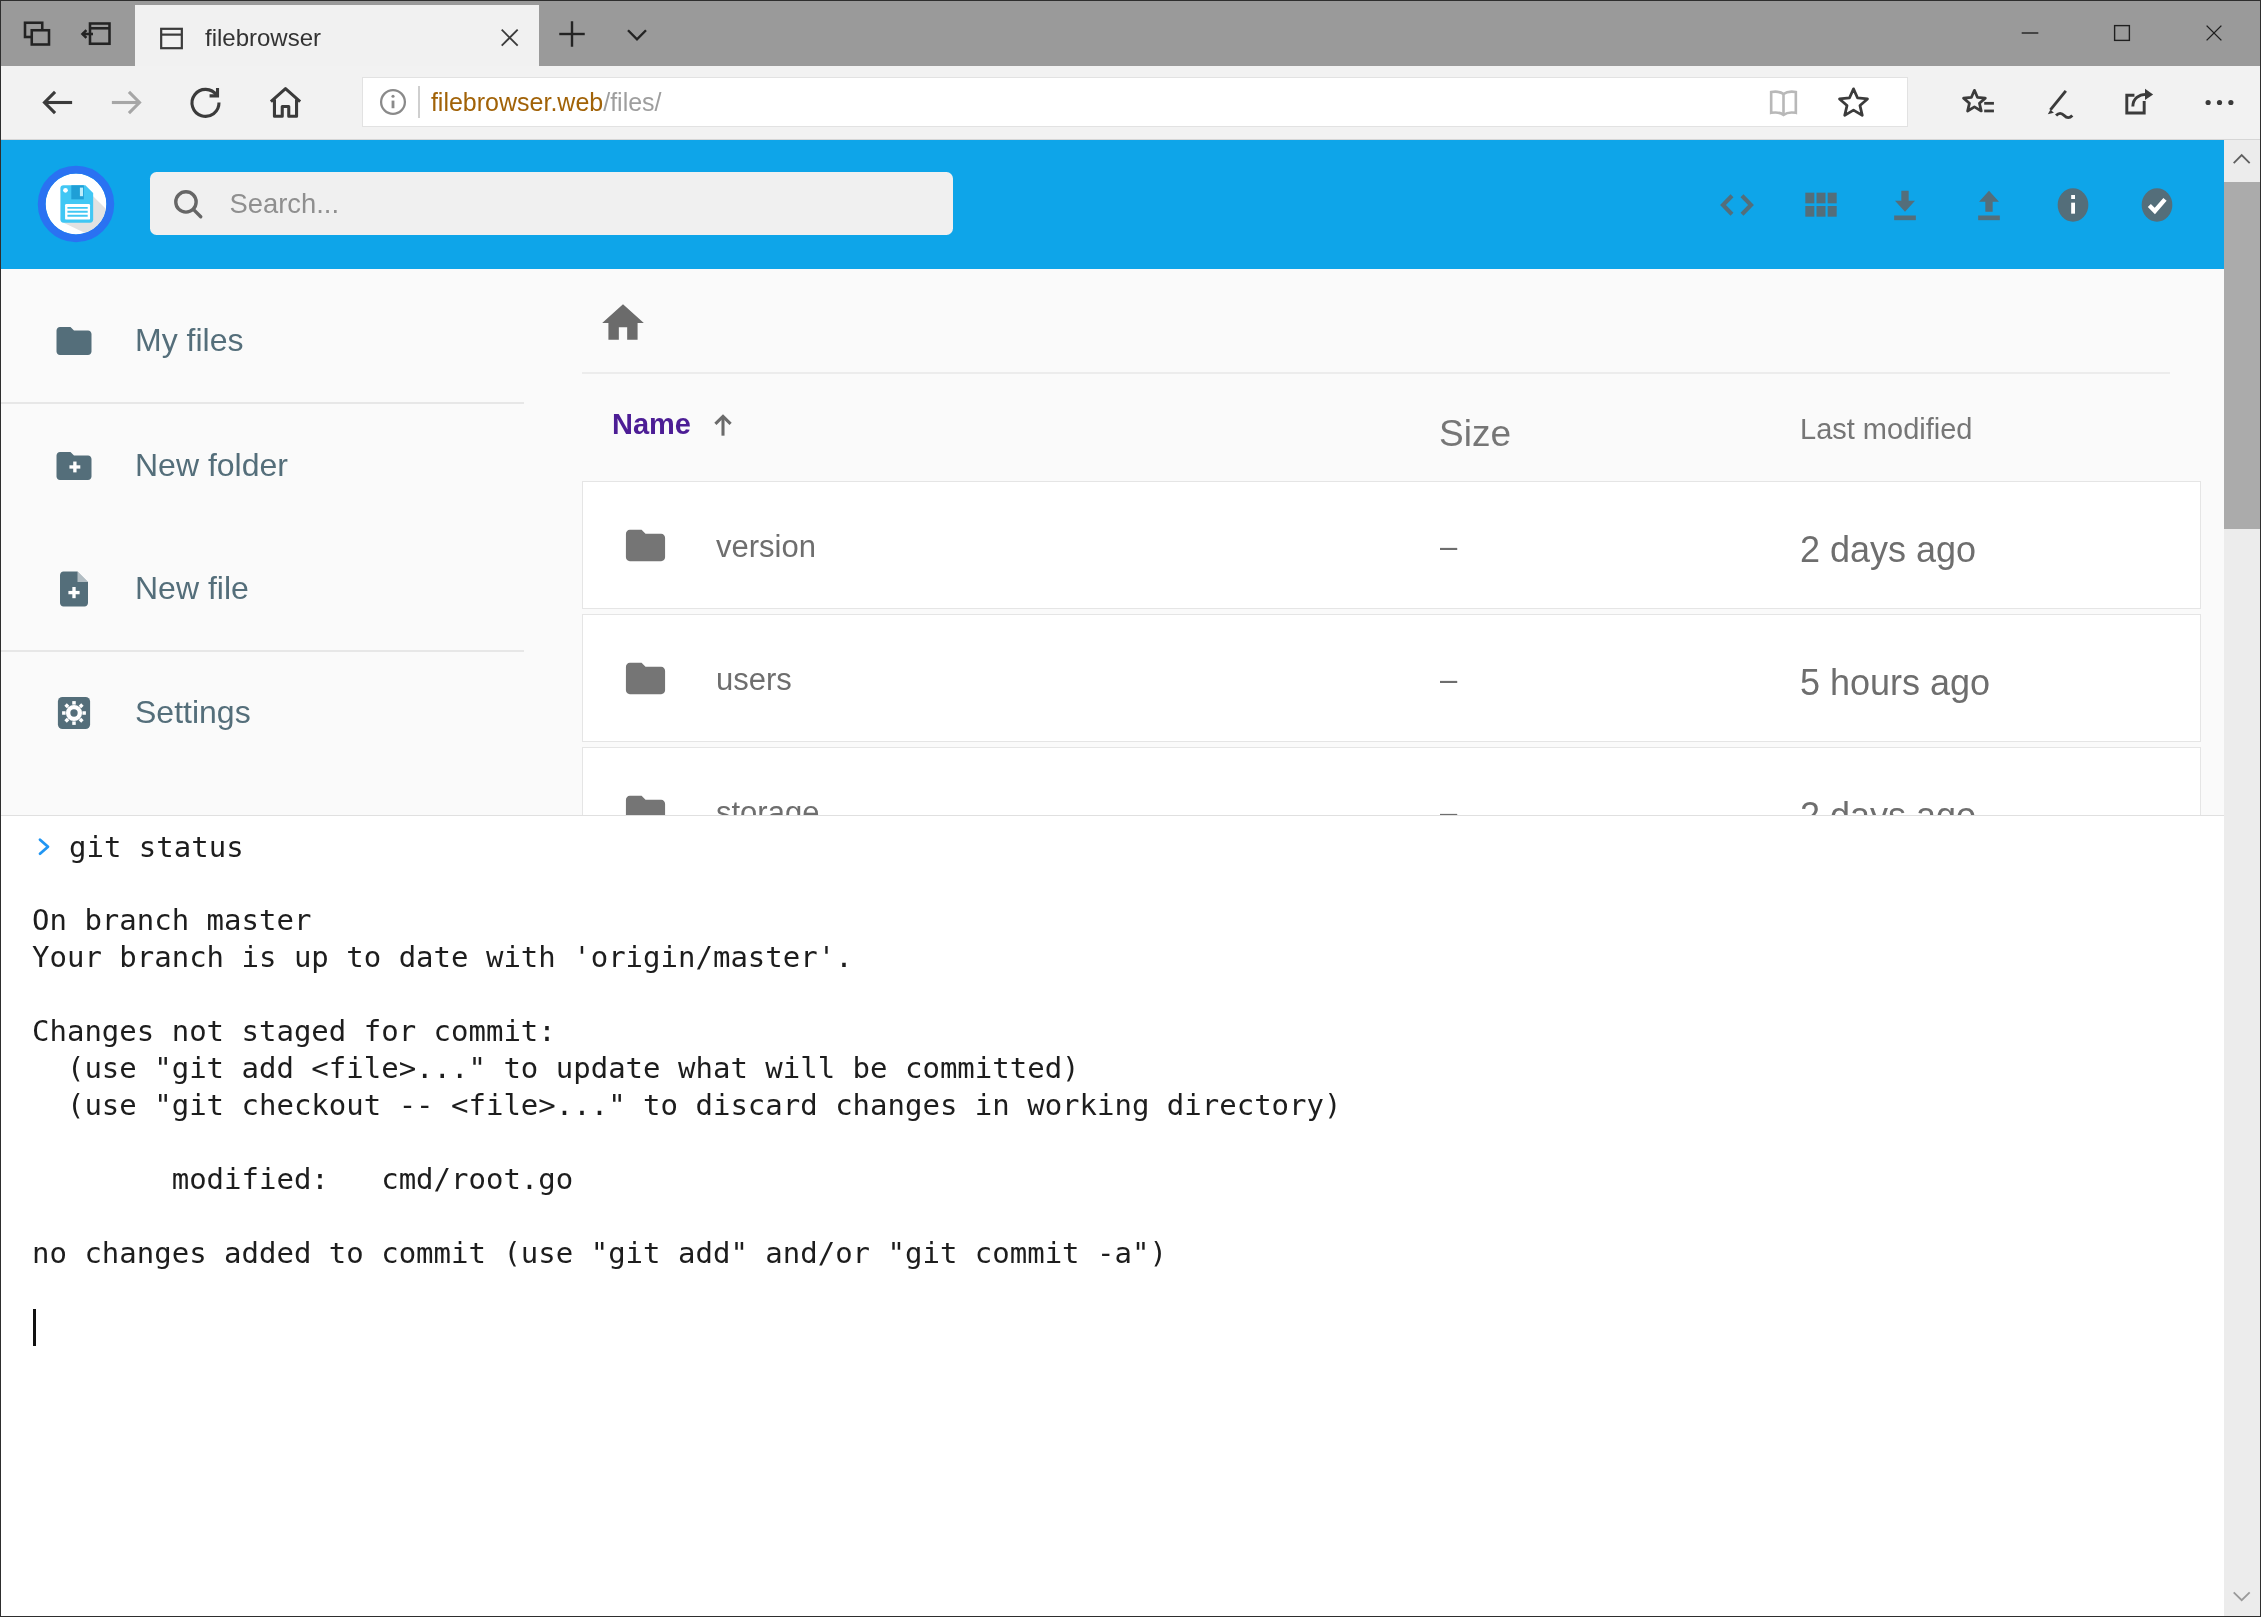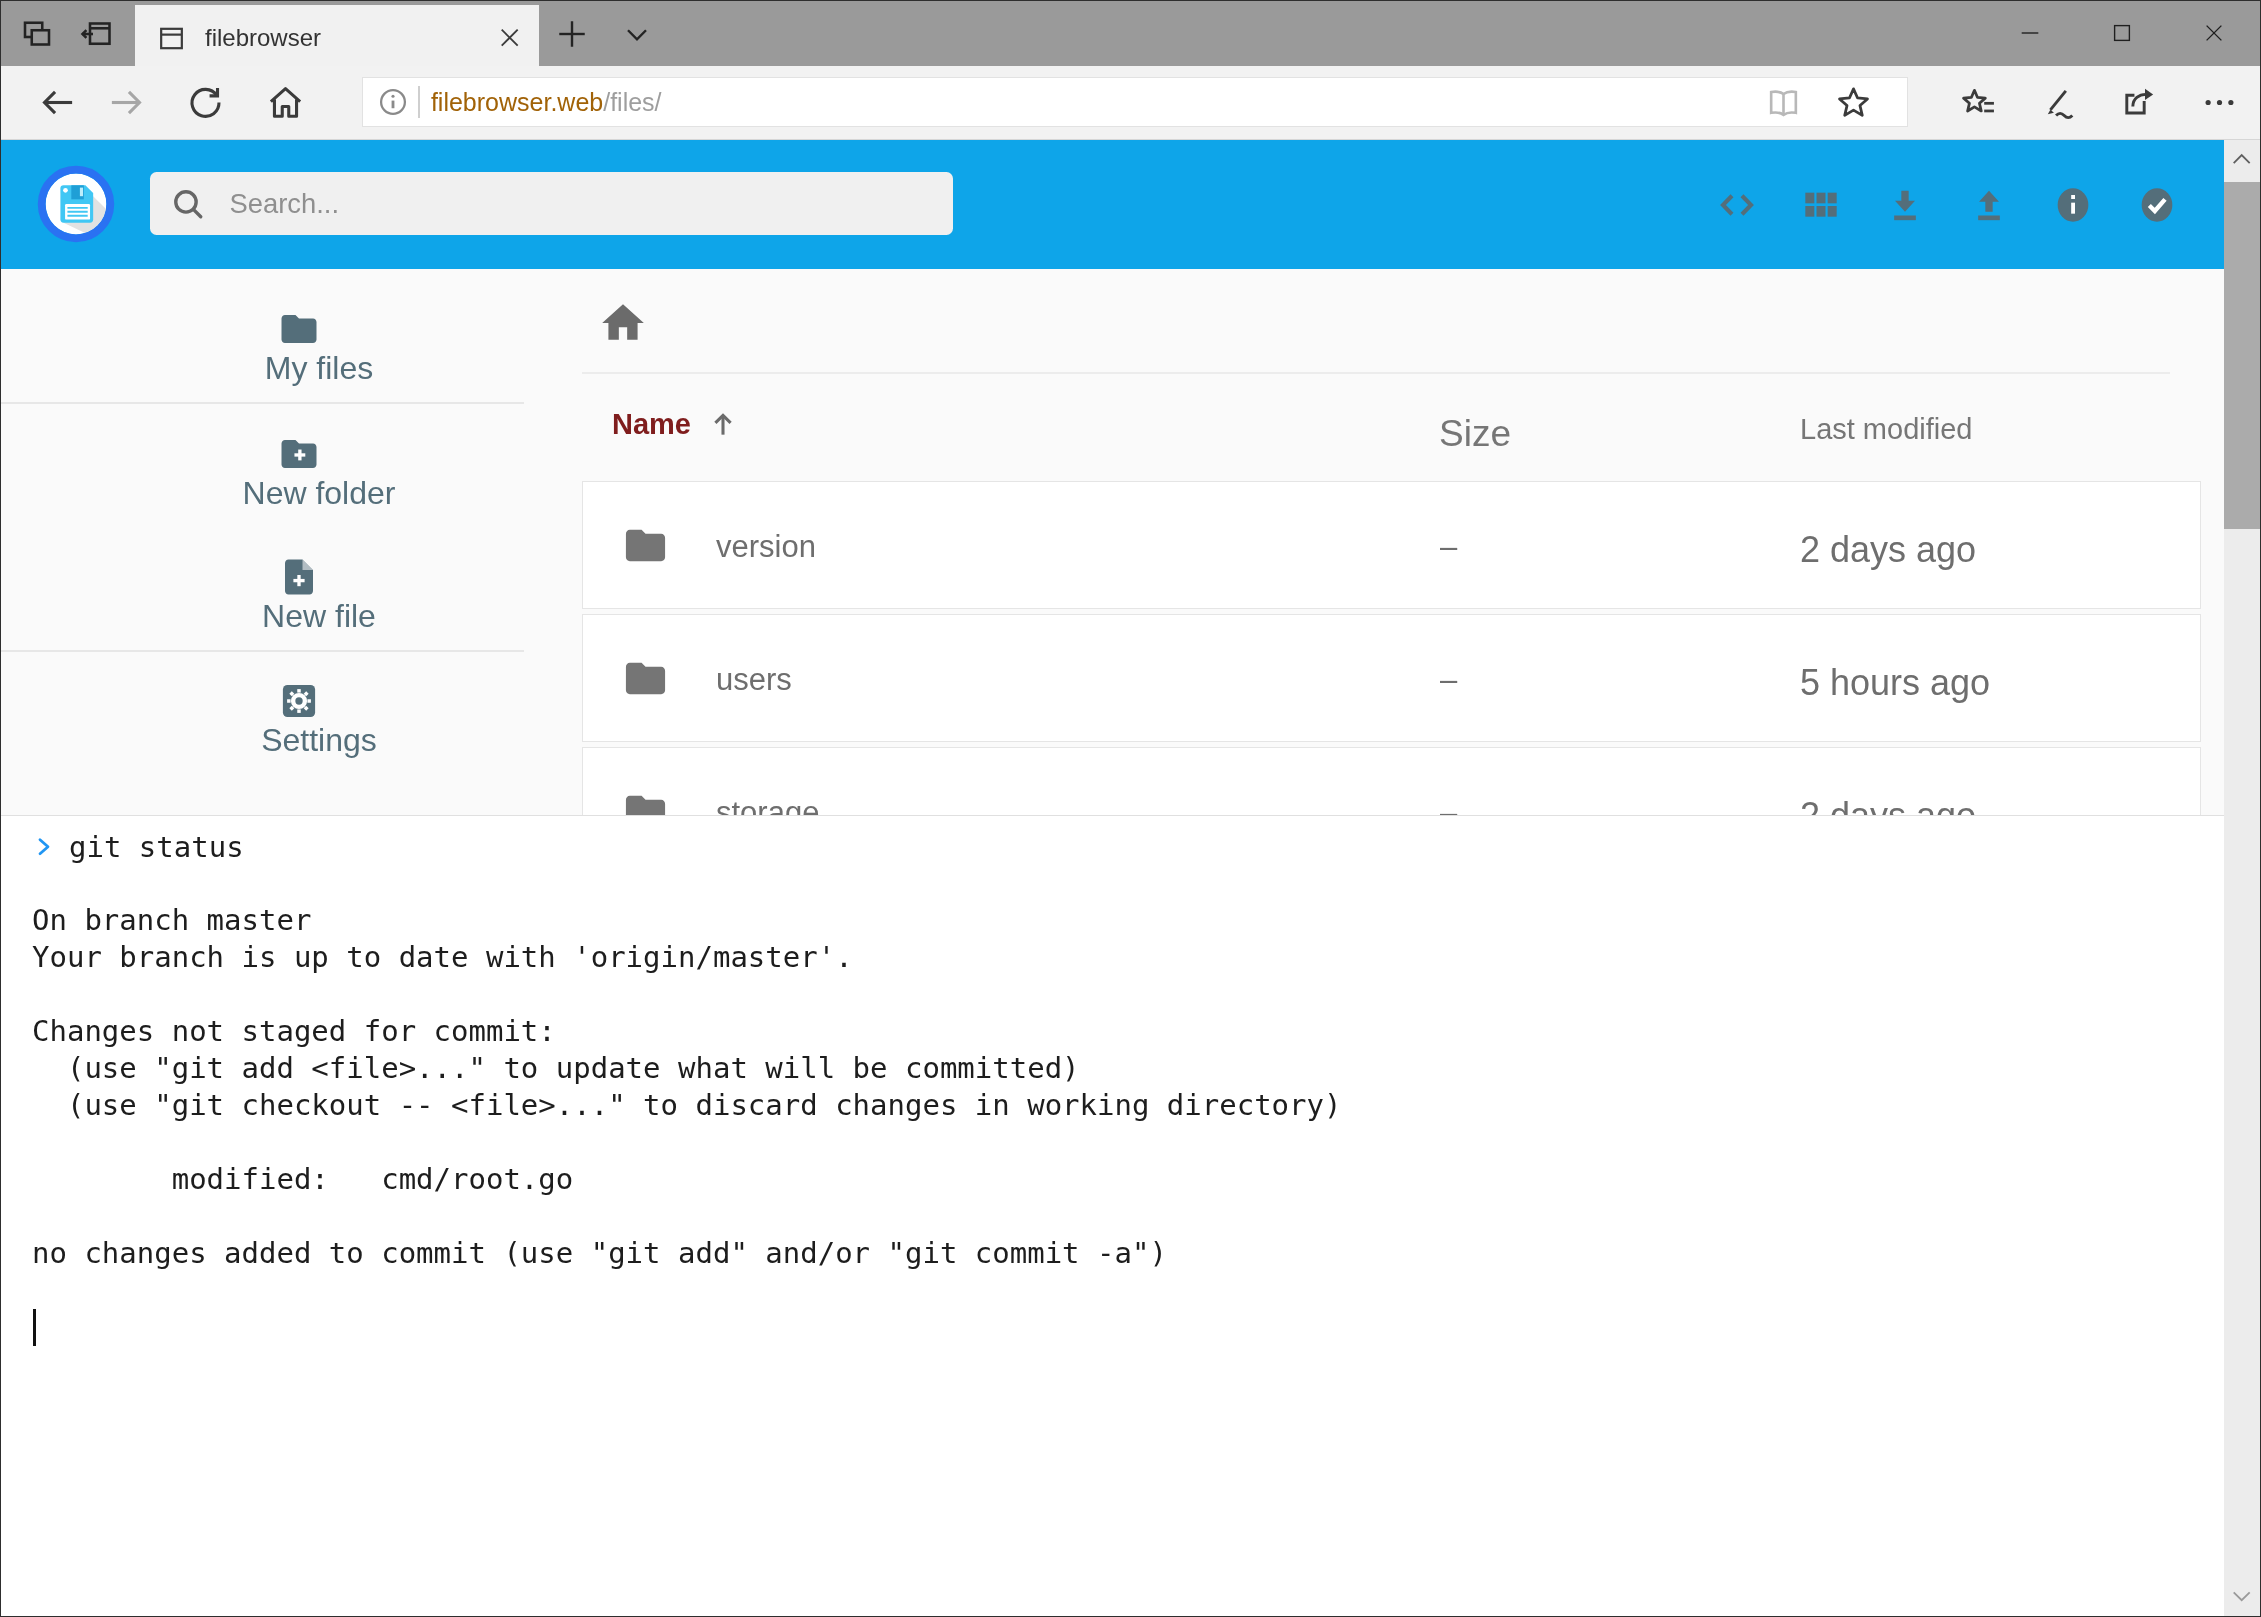--- a/index.html
+++ b/index.html
@@ -39,31 +39,31 @@
     border-radius:6.5px;display:flex;align-items:center;padding:0 19.4px;box-sizing:border-box;}
   .searchbox input{border:none;outline:none;background:transparent;font-size:27.4px;color:#444;
     font-family:"Liberation Sans",sans-serif;margin-left:21px;width:646px;}
   .searchbox input::placeholder{color:#8f8f8f;opacity:1;}
   .header-actions{position:absolute;left:1716px;top:0;height:129px;display:flex;align-items:center;gap:44px;}
   .action-btn{width:40px;height:42px;display:flex;align-items:center;justify-content:center;}
 
   
   .sidebar{position:absolute;left:0;top:129px;width:523px;bottom:0;}
   .side-item{position:absolute;left:0;width:523px;height:65px;display:flex;align-items:center;
-    padding-left:73px;box-sizing:border-box;cursor:default;flex-direction:column;}
+    padding-left:52px;box-sizing:border-box;cursor:default;}
   .side-item .lbl{font-size:32px;color:#546e7a;margin-left:40px;}
   .side-div{position:absolute;left:0;width:523px;height:1.6px;background:#e7e7e7;}
 
   
   .main{position:absolute;left:523px;top:129px;right:0;bottom:0;}
   .crumb-home{position:absolute;left:74px;top:29px;width:50px;height:50px;}
   .main-div{position:absolute;left:58px;right:90px;top:103px;height:1.6px;background:#ececec;}
   .cols{position:absolute;left:0;right:0;top:139px;height:42px;}
-  .col-name{position:absolute;left:88px;top:0;display:flex;align-items:flex-start;gap:16px;
-    font-size:29px;font-weight:bold;color:#7f1d1d;}
+  .col-name{position:absolute;left:88px;top:0;display:flex;align-items:flex-end;gap:16px;
+    font-size:29px;font-weight:bold;color:#4c1d95;}
   .col-size{position:absolute;left:915px;top:4.8px;font-size:37px;color:#767676;}
   .col-mod{position:absolute;left:1276px;top:4.8px;font-size:29px;color:#767676;}
   .rows{position:absolute;left:58px;width:1619px;top:212px;}
   .filerow{position:relative;height:128px;background:#fff;border:1.6px solid #e5e5e5;
     box-sizing:border-box;margin-bottom:4.8px;}
   .filerow .ficon{position:absolute;left:39px;top:40px;width:47px;height:47px;}
   .filerow .fname{position:absolute;left:133px;top:47px;font-size:31px;color:#6e6e6e;}
   .filerow .fsize{position:absolute;left:857px;top:47px;font-size:31px;color:#6e6e6e;}
   .filerow .fmod{position:absolute;left:1217px;top:47px;font-size:36px;color:#6e6e6e;}
 

